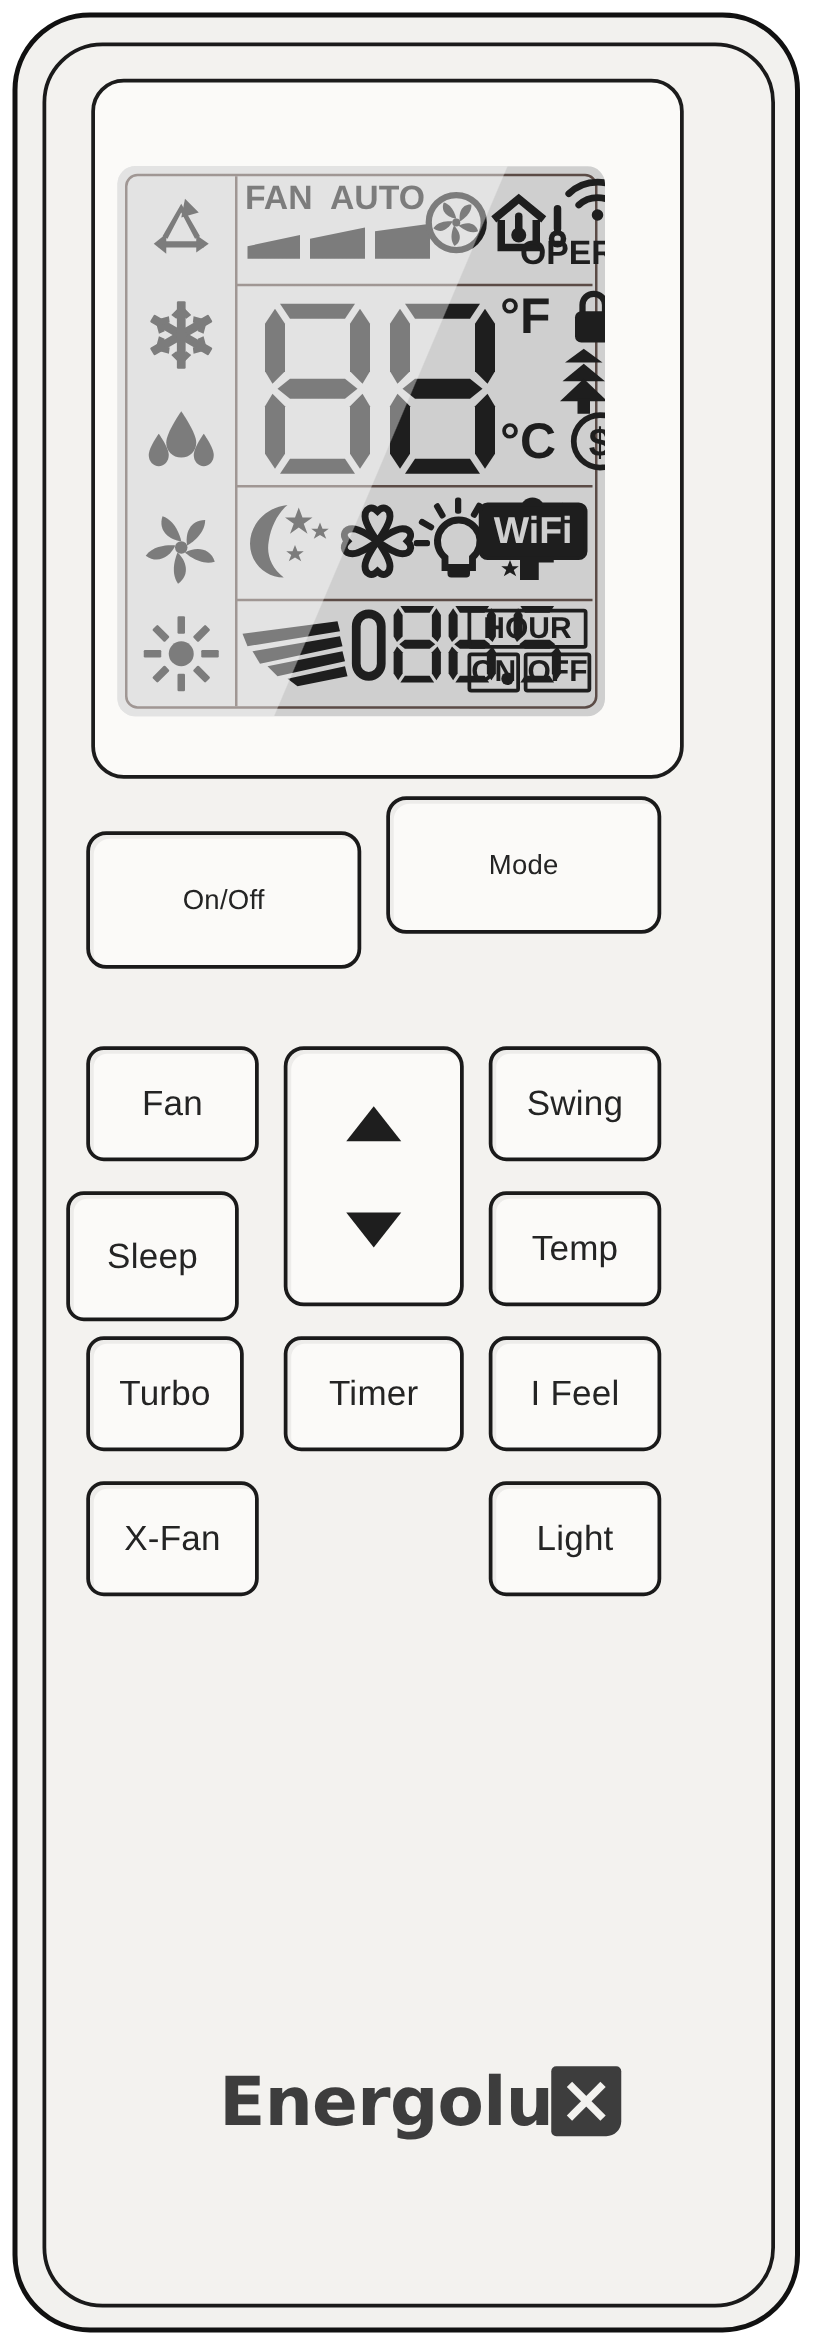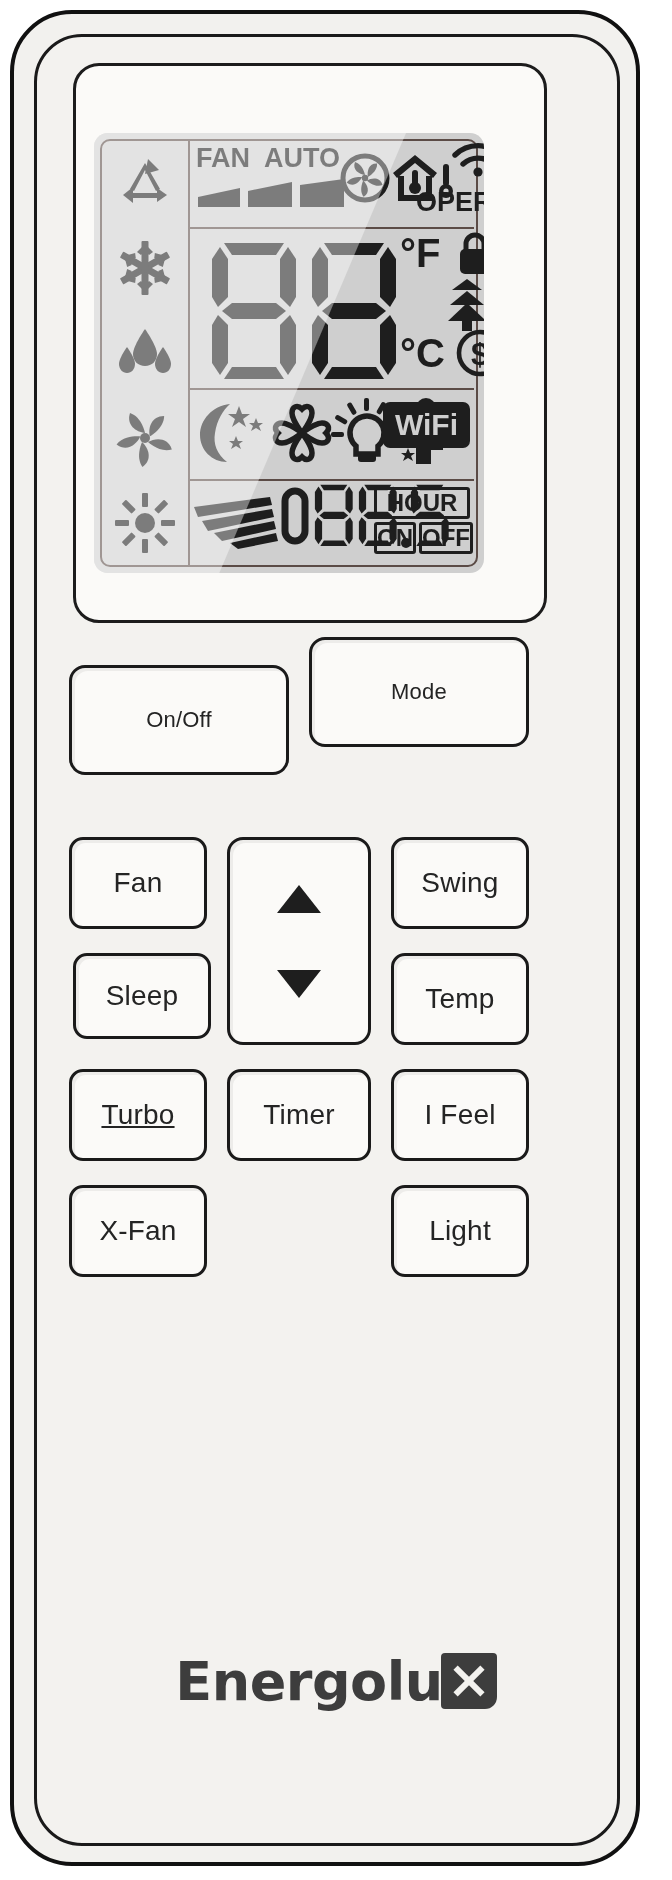--- a/index.html
+++ b/index.html
@@ -470,29 +470,29 @@
 
         <div class="lcd-gloss"></div>
       </div>
 
       <div class="btn" style="left:32px;top:628px;width:220px;height:110px;">On/Off</div>
       <div class="btn" style="left:272px;top:600px;width:220px;height:110px;">Mode</div>
 
       <div class="btn small" style="left:32px;top:800px;width:138px;height:92px;">Fan</div>
       <div class="btn small" style="left:354px;top:800px;width:138px;height:92px;">Swing</div>
 
-      <div class="btn small" style="left:36px;top:916px;width:138px;height:86px;">Sleep</div>
+      <div class="btn small" style="left:16px;top:916px;width:138px;height:104px;">Sleep</div>
       <div class="btn small" style="left:354px;top:916px;width:138px;height:92px;">Temp</div>
 
       <div class="btn arrowpad" style="left:190px;top:800px;width:144px;height:208px;">
         <span class="arrow arrow-up"></span>
         <span class="arrow arrow-dn"></span>
       </div>
 
-      <div class="btn small" style="left:32px;top:1032px;width:138px;height:92px;text-decoration:underline;">Turbo</div>
+      <div class="btn small" style="left:32px;top:1032px;width:126px;height:92px;">Turbo</div>
       <div class="btn small" style="left:190px;top:1032px;width:144px;height:92px;">Timer</div>
       <div class="btn small" style="left:354px;top:1032px;width:138px;height:92px;">I Feel</div>
 
       <div class="btn small" style="left:32px;top:1148px;width:138px;height:92px;">X-Fan</div>
       <div class="btn small" style="left:354px;top:1148px;width:138px;height:92px;">Light</div>
 
     </div>
   </div>
 
   <div class="logo">

